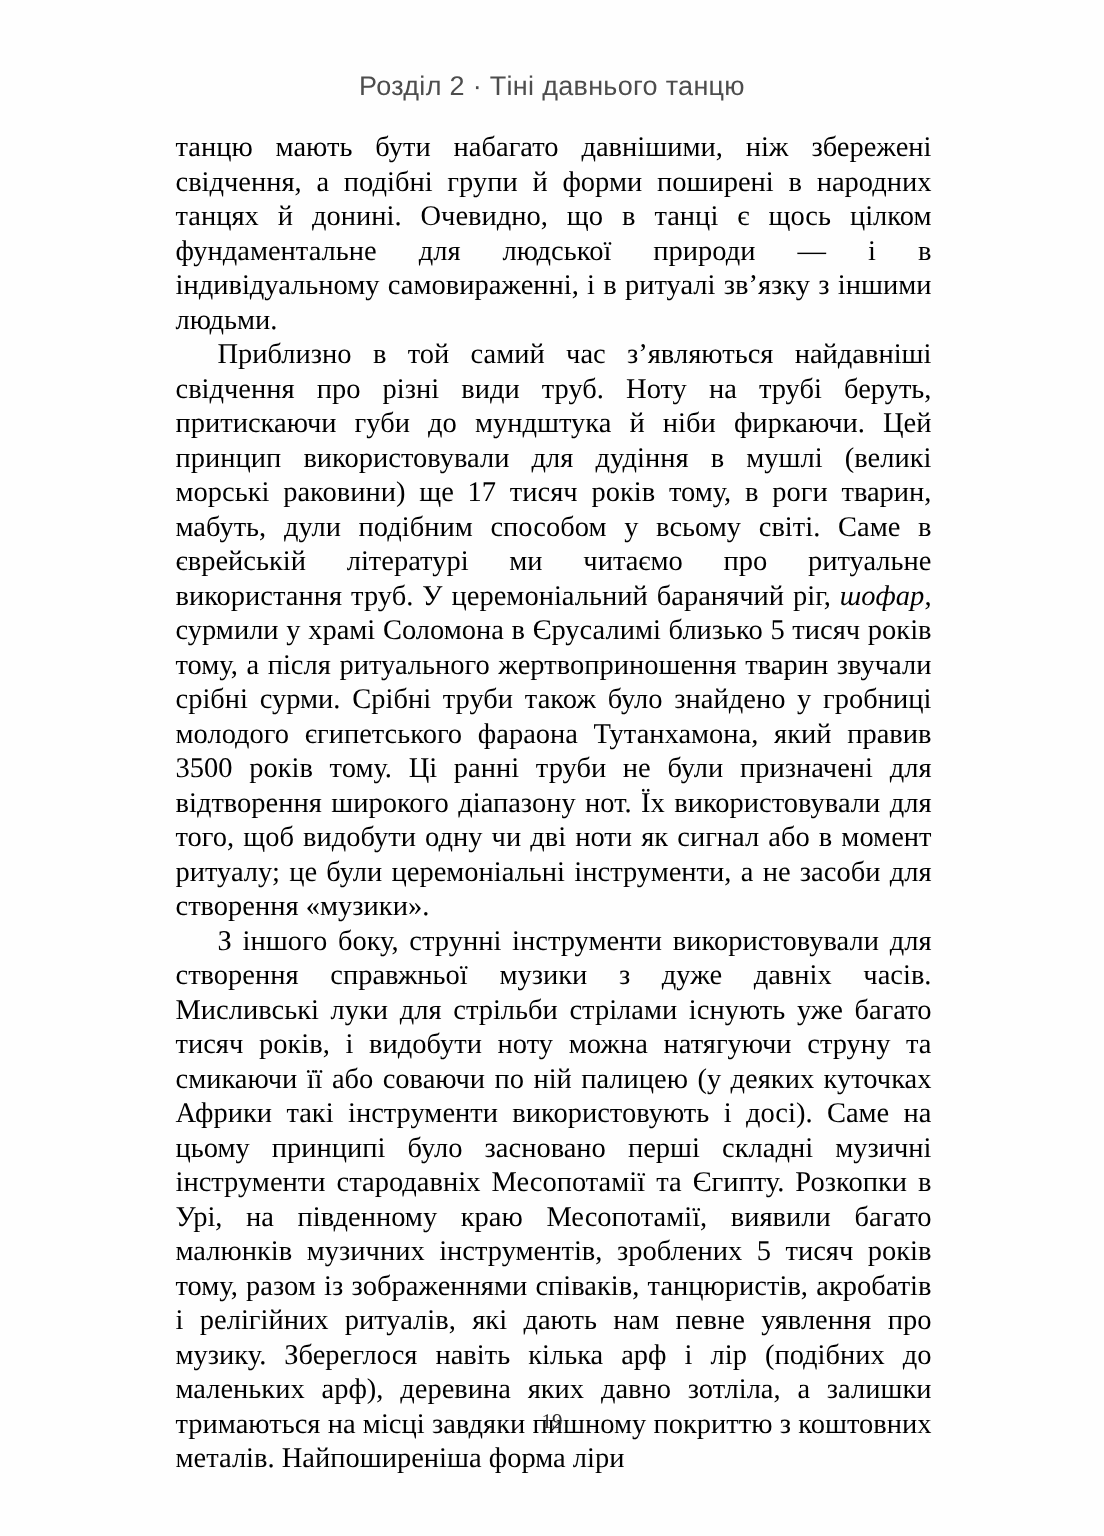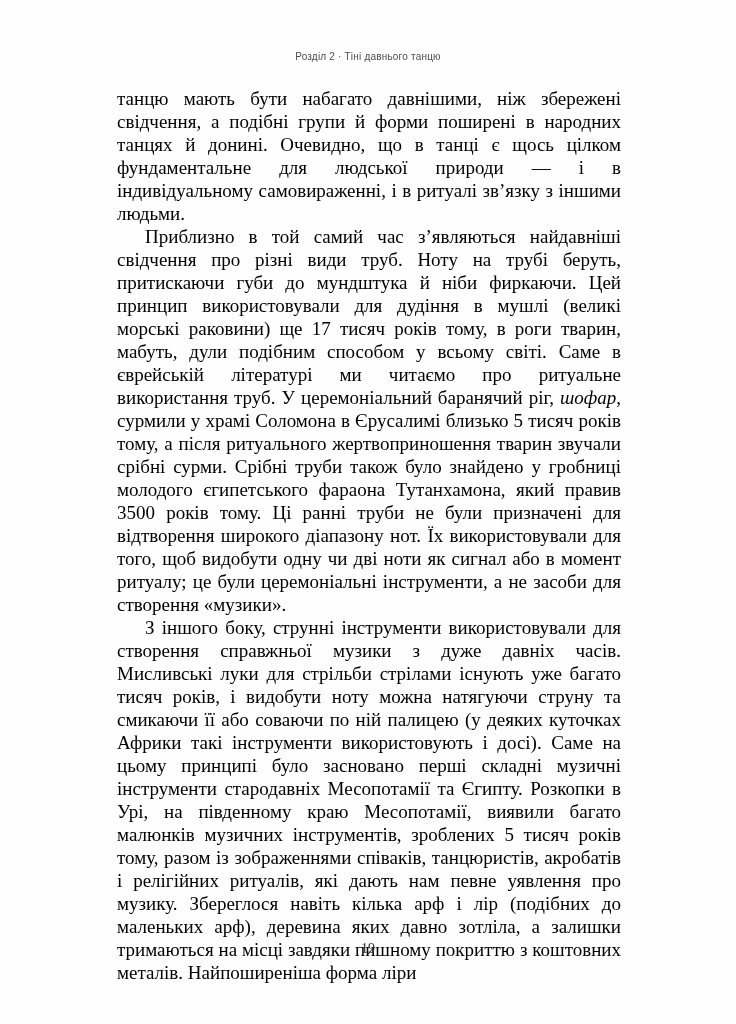--- a/index.html
+++ b/index.html
@@ -14,21 +14,21 @@
     background: #fefefe;
     overflow: hidden;
   }
   .running-head {
     position: absolute;
     top: 49px;
     left: 0;
     width: 736px;
     text-align: center;
     font-family: "Liberation Sans", "DejaVu Sans", sans-serif;
-    font-size: 10px;
+    font-size: 18px;
     line-height: 16px;
     color: #4d4d4d;
     letter-spacing: 0.2px;
   }
   .text-block {
     position: absolute;
     top: 87px;
     left: 117px;
     width: 504px;
     font-family: "Liberation Serif", "DejaVu Serif", serif;

